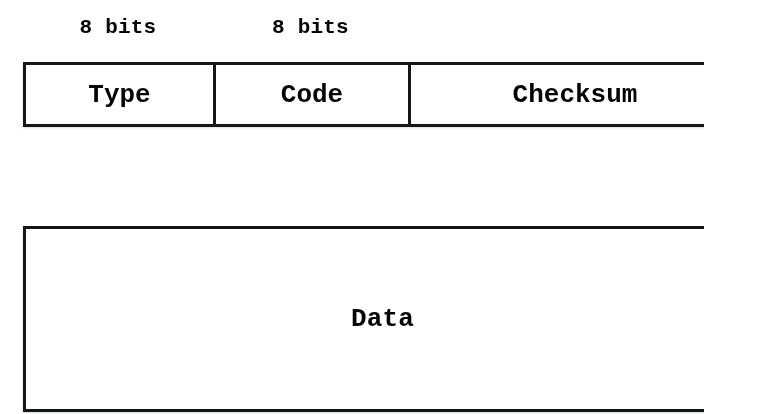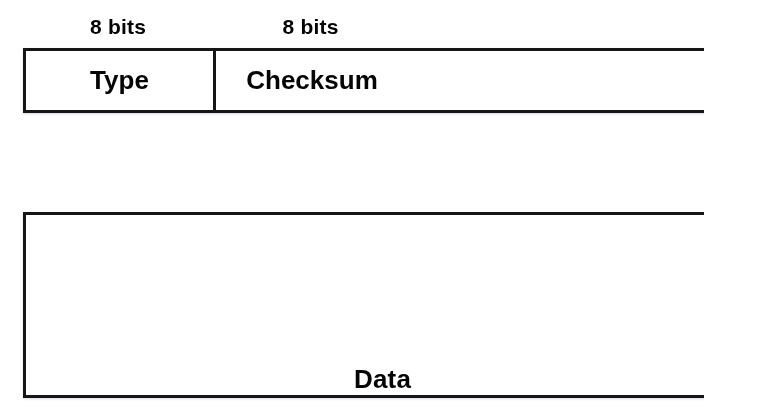--- a/index.html
+++ b/index.html
@@ -5,21 +5,21 @@
   html, body {
     margin: 0;
     padding: 0;
     background: #ffffff;
   }
   .canvas {
     position: relative;
     width: 704px;
     height: 414px;
     background: #ffffff;
-    font-family: Liberation Sans, sans-serif;
+    font-family: Liberation Mono, monospace;
     color: #050505;
     overflow: hidden;
   }
   .bit-labels {
     position: absolute;
     left: 23px;
     top: 10px;
     width: 719px;
     height: 34px;
     display: grid;
@@ -34,20 +34,21 @@
     letter-spacing: 0.2px;
   }
   .box {
     position: absolute;
     left: 23px;
     width: 719px;
     box-sizing: border-box;
     border: 3px solid #161616;
     background: #ffffff;
     box-shadow: 0 1px 2px rgba(90,105,130,0.25);
+    margin-top: 14px;
   }
   .header-row {
     top: 48px;
     height: 65px;
     display: grid;
     grid-template-columns: 187px 195px auto;
     padding: 0;
   }
   .field-cell {
     display: flex;
@@ -63,41 +64,42 @@
     top: 131px;
     height: 66px;
     display: flex;
     align-items: center;
     justify-content: center;
   }
   .data-row {
     top: 212px;
     height: 186px;
     display: flex;
-    align-items: flex-end;
+    align-items: center;
     justify-content: center;
   }
   .row-label {
     font-size: 26px;
     font-weight: bold;
     letter-spacing: 0.2px;
   }
 </style>
 </head>
 <body>
 
 <div class="canvas">
 
   <div class="bit-labels">
     <div class="bit-label">8 bits</div>
     <div class="bit-label">8 bits</div>
   </div>
 
   <div class="box header-row">
     <div class="field-cell">Type</div>
+    <div class="field-cell">Code</div>
     <div class="field-cell">Checksum</div>
   </div>
 
 
   <div class="box data-row">
     <span class="row-label">Data</span>
   </div>
 
 </div>
 

